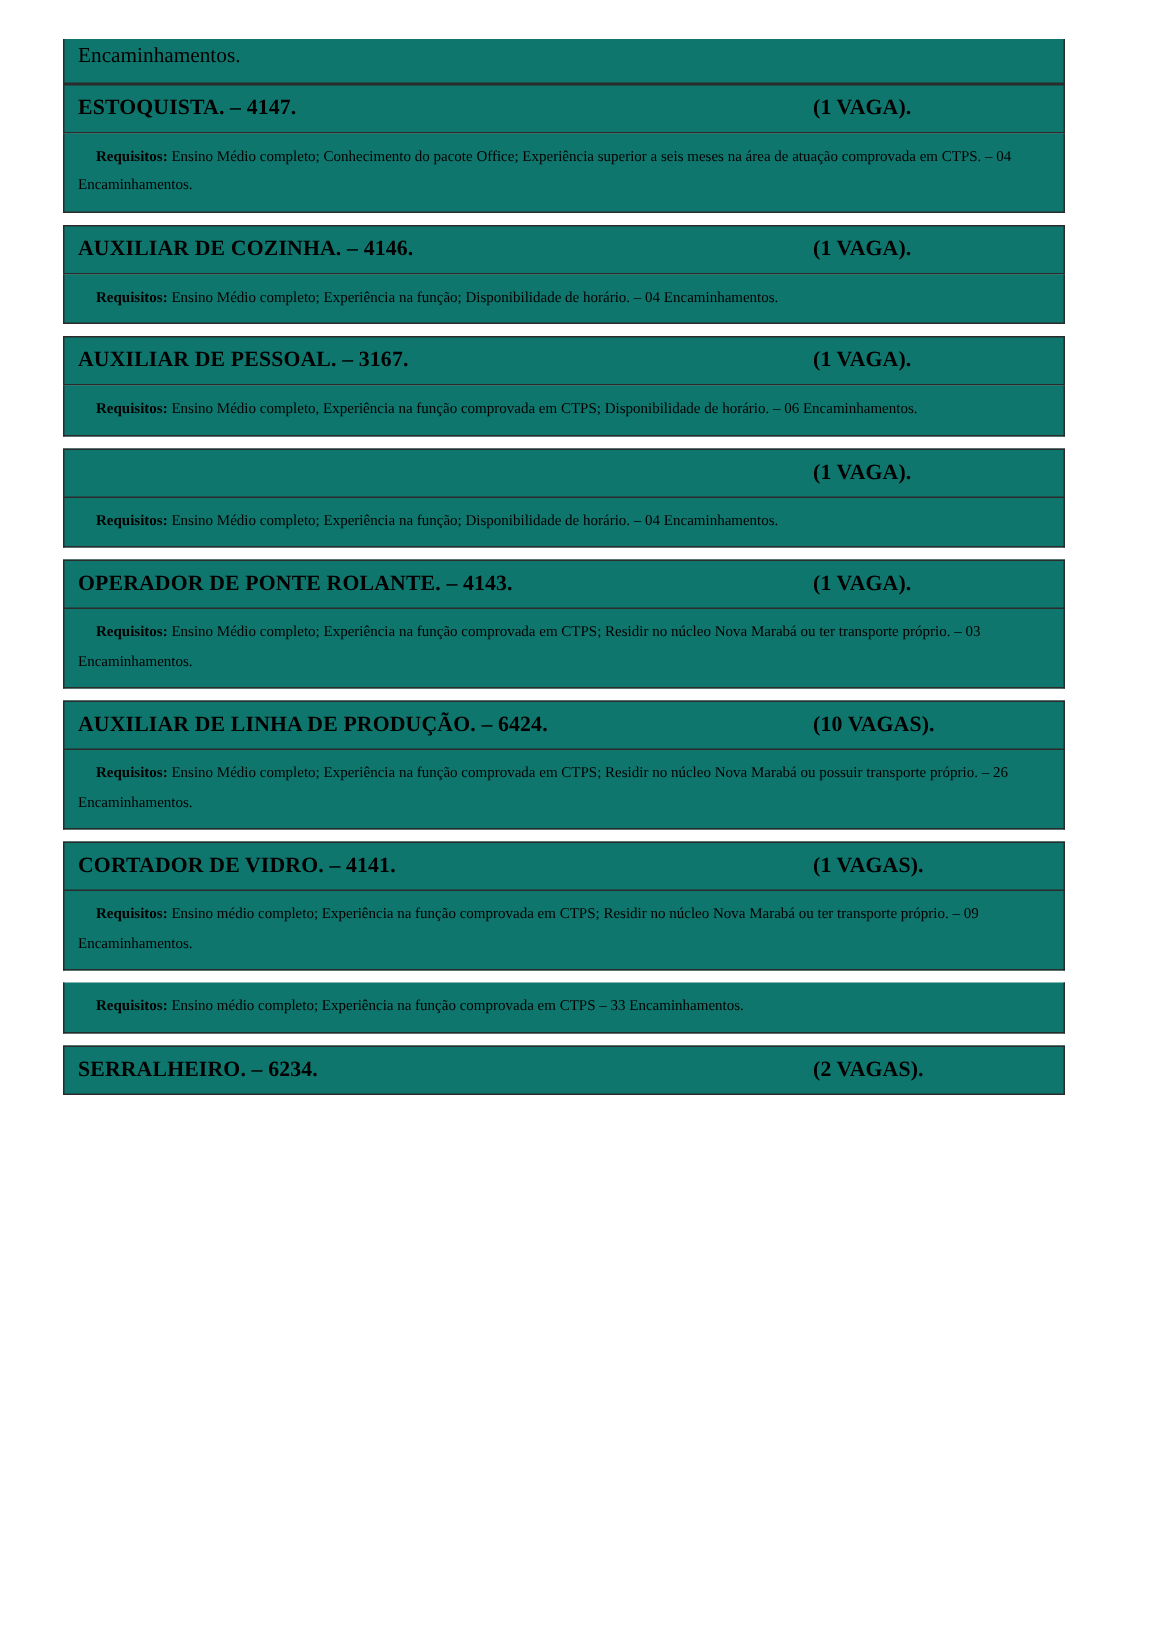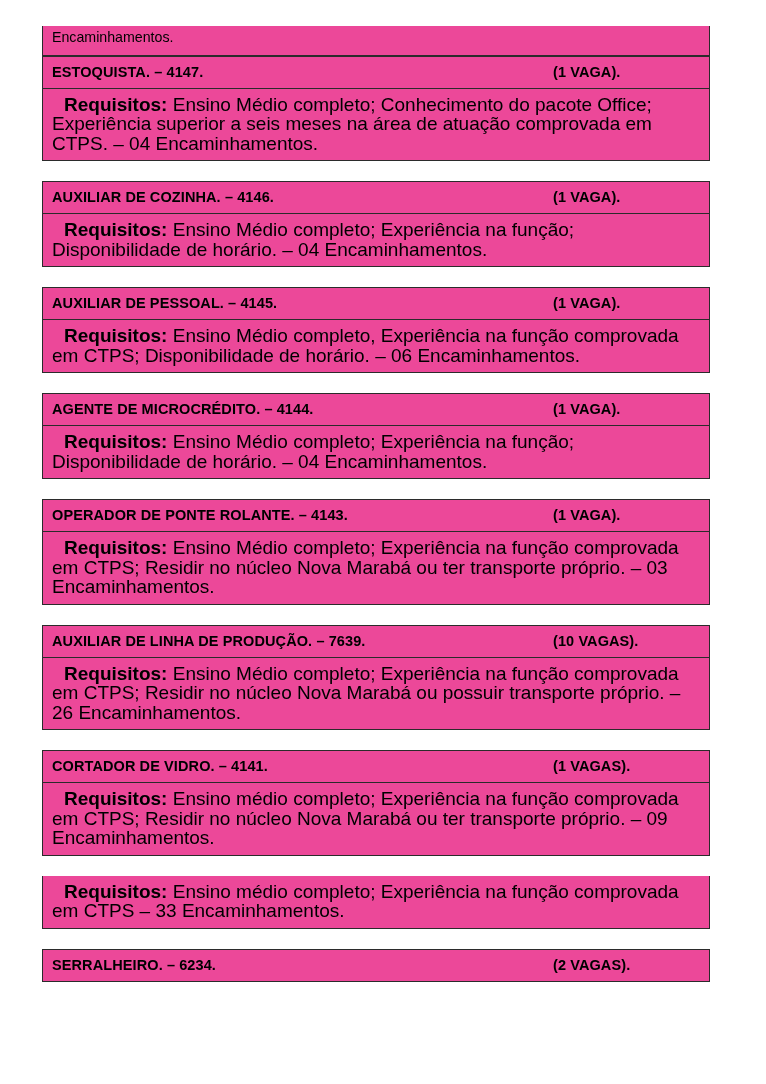--- a/index.html
+++ b/index.html
@@ -27,41 +27,42 @@
     position: absolute;
     left: 42px;
     top: 26px;
     width: 668px;
   }
 
   
   .vbox {
     border: 1.5px solid #2b2b2b;
     box-sizing: border-box;
-    background: #ec4899;
+    background: #0f766e;
+    font-family: Liberation Serif, serif;
   }
 
   
   .vbox--clipped-top {
     border-top: none;
   }
 
   .job {
-    margin-top: 20px;
+    margin-top: 8px;
   }
 
   .job:first-child {
     margin-top: 0;
   }
 
   
   .title-row {
     display: flex;
     align-items: center;
-    padding: 6px 1px 7px 9px;
+    padding: 6px 12px 7px 9px;
     font-size: 14.5px;
     font-weight: bold;
     line-height: 18px;
     letter-spacing: 0.1px;
     white-space: nowrap;
   }
   .title-name {
     flex: 0 0 auto;
   }
   .title-spacer {
@@ -70,21 +71,21 @@
   .title-vagas {
     flex: 0 0 auto;
     width: 155px;
     text-align: left;
   }
 
   
   .req-row {
     border-top: none;
     padding: 6px 10px 7px 9px;
-    font-size: 19px;
+    font-size: 10px;
     line-height: 19.5px;
     text-indent: 12px;
     text-align: left;
   }
   .req-label {
     font-weight: bold;
   }
   .req-text {
     font-weight: normal;
   }
@@ -118,45 +119,44 @@
         <div class="job">
           <div class="vbox title-row">
             <span class="title-name">AUXILIAR DE COZINHA. – 4146.</span>
             <span class="title-spacer"></span>
             <span class="title-vagas">(1 VAGA).</span>
           </div>
           <div class="vbox req-row"><span class="req-label">Requisitos:</span><span class="req-text"> Ensino Médio completo; Experiência na função; Disponibilidade de horário. – 04 Encaminhamentos.</span></div>
         </div>
         <div class="job">
           <div class="vbox title-row">
-            <span class="title-name">AUXILIAR DE PESSOAL. – 4145.</span>
+            <span class="title-name">AUXILIAR DE PESSOAL. – 3167.</span>
             <span class="title-spacer"></span>
             <span class="title-vagas">(1 VAGA).</span>
           </div>
           <div class="vbox req-row"><span class="req-label">Requisitos:</span><span class="req-text"> Ensino Médio completo, Experiência na função comprovada em CTPS; Disponibilidade de horário. – 06 Encaminhamentos.</span></div>
         </div>
         <div class="job">
           <div class="vbox title-row">
-            <span class="title-name">AGENTE DE MICROCRÉDITO. – 4144.</span>
             <span class="title-spacer"></span>
             <span class="title-vagas">(1 VAGA).</span>
           </div>
           <div class="vbox req-row"><span class="req-label">Requisitos:</span><span class="req-text"> Ensino Médio completo; Experiência na função; Disponibilidade de horário. – 04 Encaminhamentos.</span></div>
         </div>
         <div class="job">
           <div class="vbox title-row">
             <span class="title-name">OPERADOR DE PONTE ROLANTE. – 4143.</span>
             <span class="title-spacer"></span>
             <span class="title-vagas">(1 VAGA).</span>
           </div>
           <div class="vbox req-row"><span class="req-label">Requisitos:</span><span class="req-text"> Ensino Médio completo; Experiência na função comprovada em CTPS; Residir no núcleo Nova Marabá ou ter transporte próprio. – 03 Encaminhamentos.</span></div>
         </div>
         <div class="job">
           <div class="vbox title-row">
-            <span class="title-name">AUXILIAR DE LINHA DE PRODUÇÃO. – 7639.</span>
+            <span class="title-name">AUXILIAR DE LINHA DE PRODUÇÃO. – 6424.</span>
             <span class="title-spacer"></span>
             <span class="title-vagas">(10 VAGAS).</span>
           </div>
           <div class="vbox req-row"><span class="req-label">Requisitos:</span><span class="req-text"> Ensino Médio completo; Experiência na função comprovada em CTPS; Residir no núcleo Nova Marabá ou possuir transporte próprio. – 26 Encaminhamentos.</span></div>
         </div>
         <div class="job">
           <div class="vbox title-row">
             <span class="title-name">CORTADOR DE VIDRO. – 4141.</span>
             <span class="title-spacer"></span>
             <span class="title-vagas">(1 VAGAS).</span>

